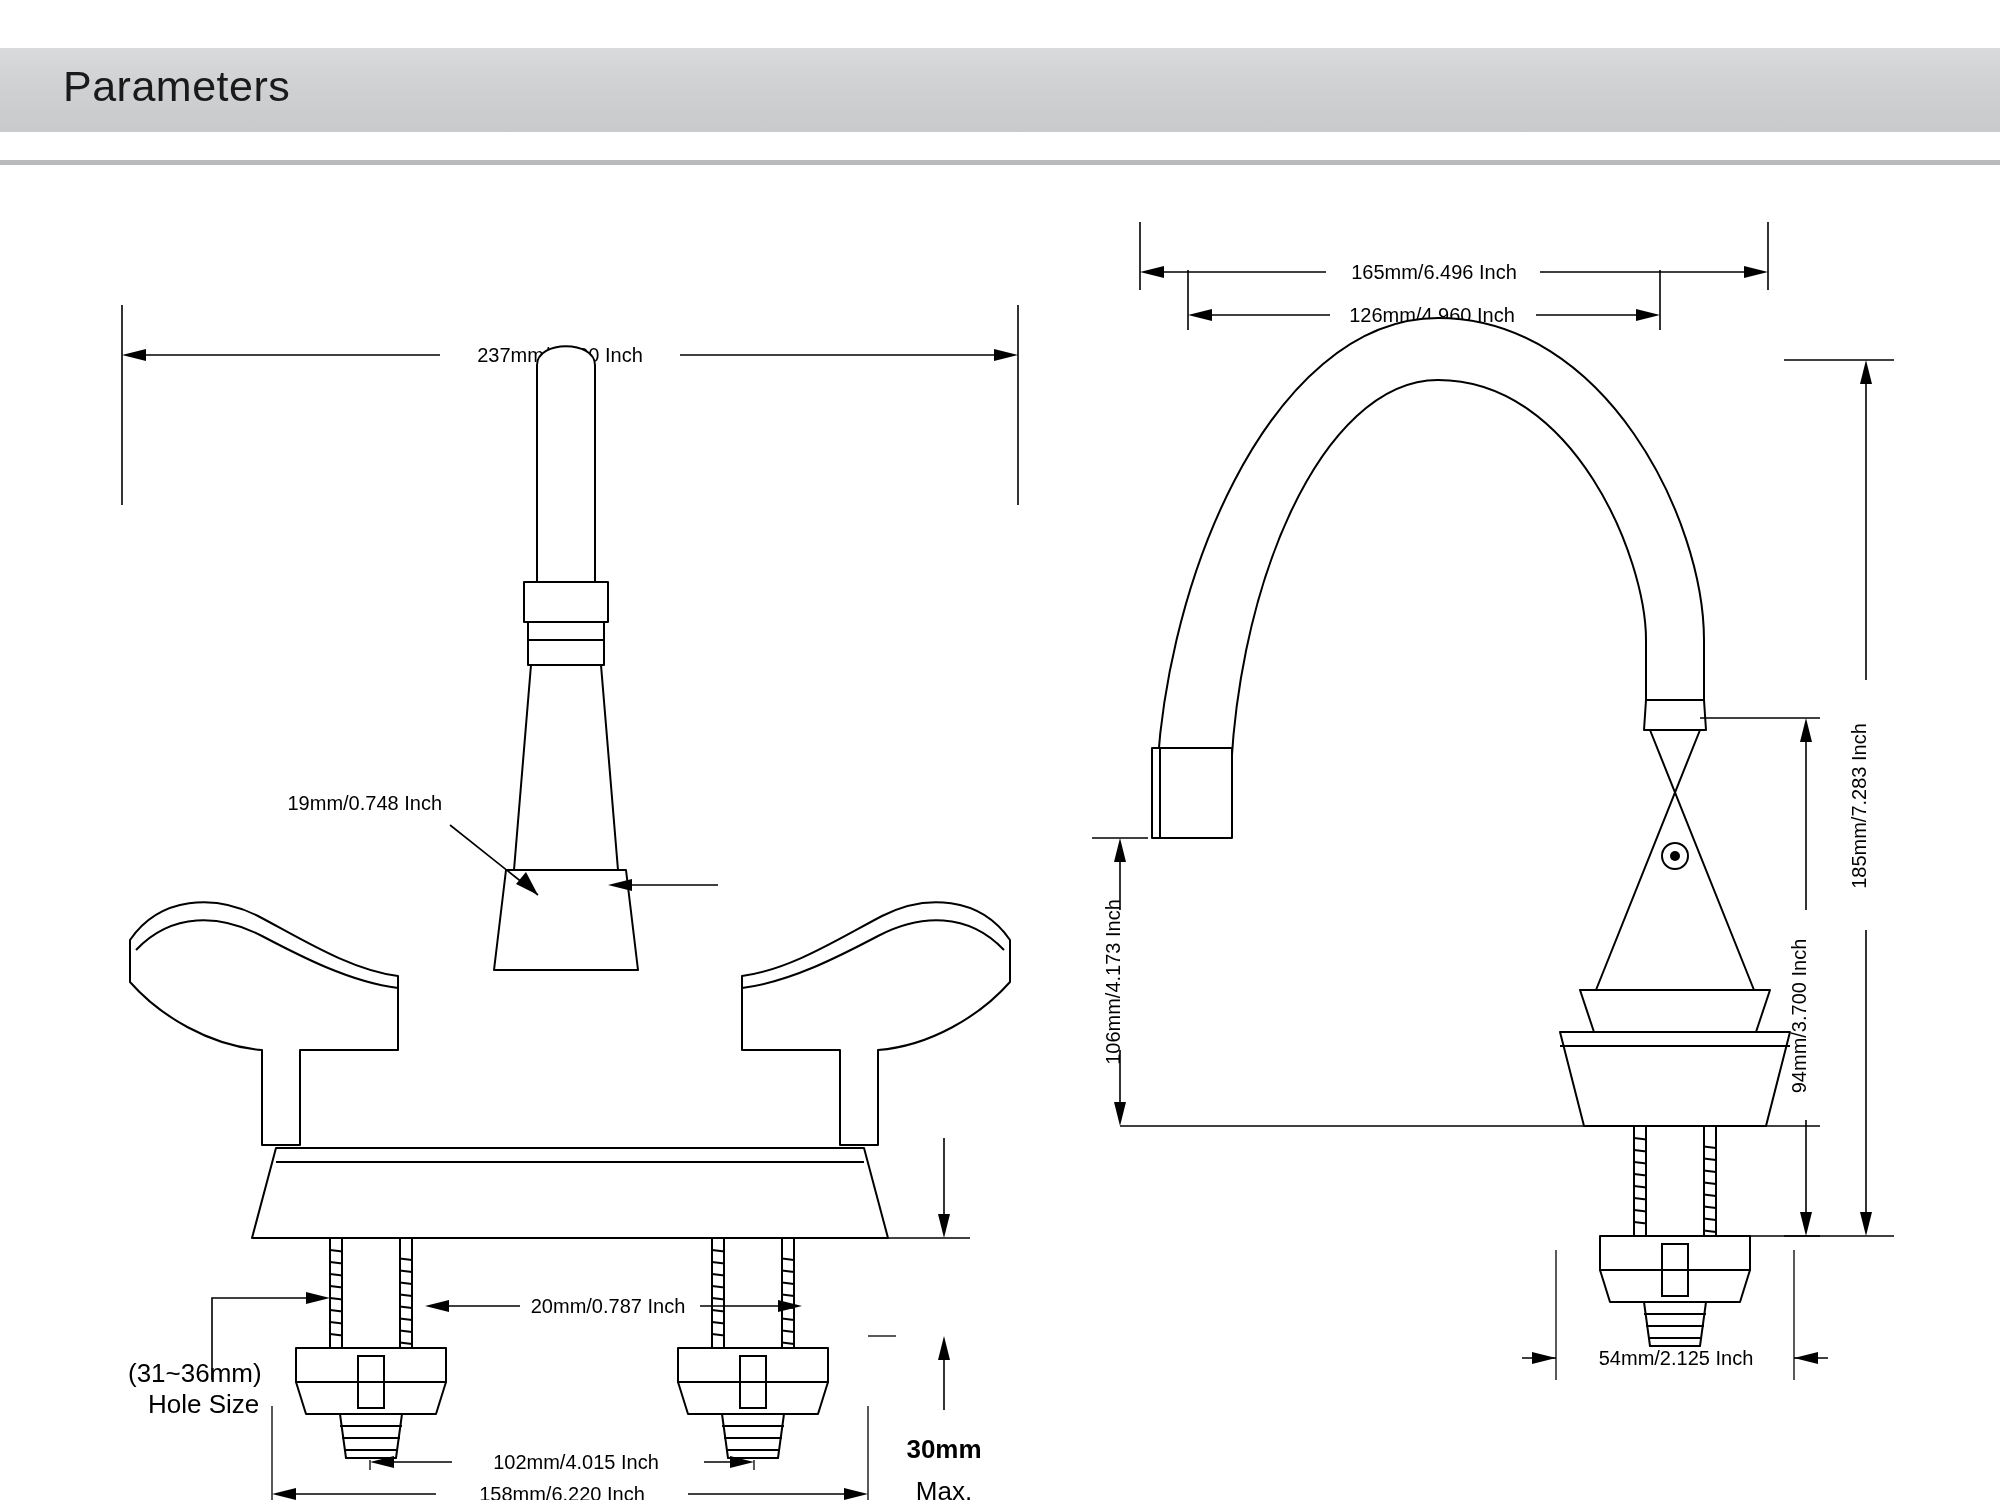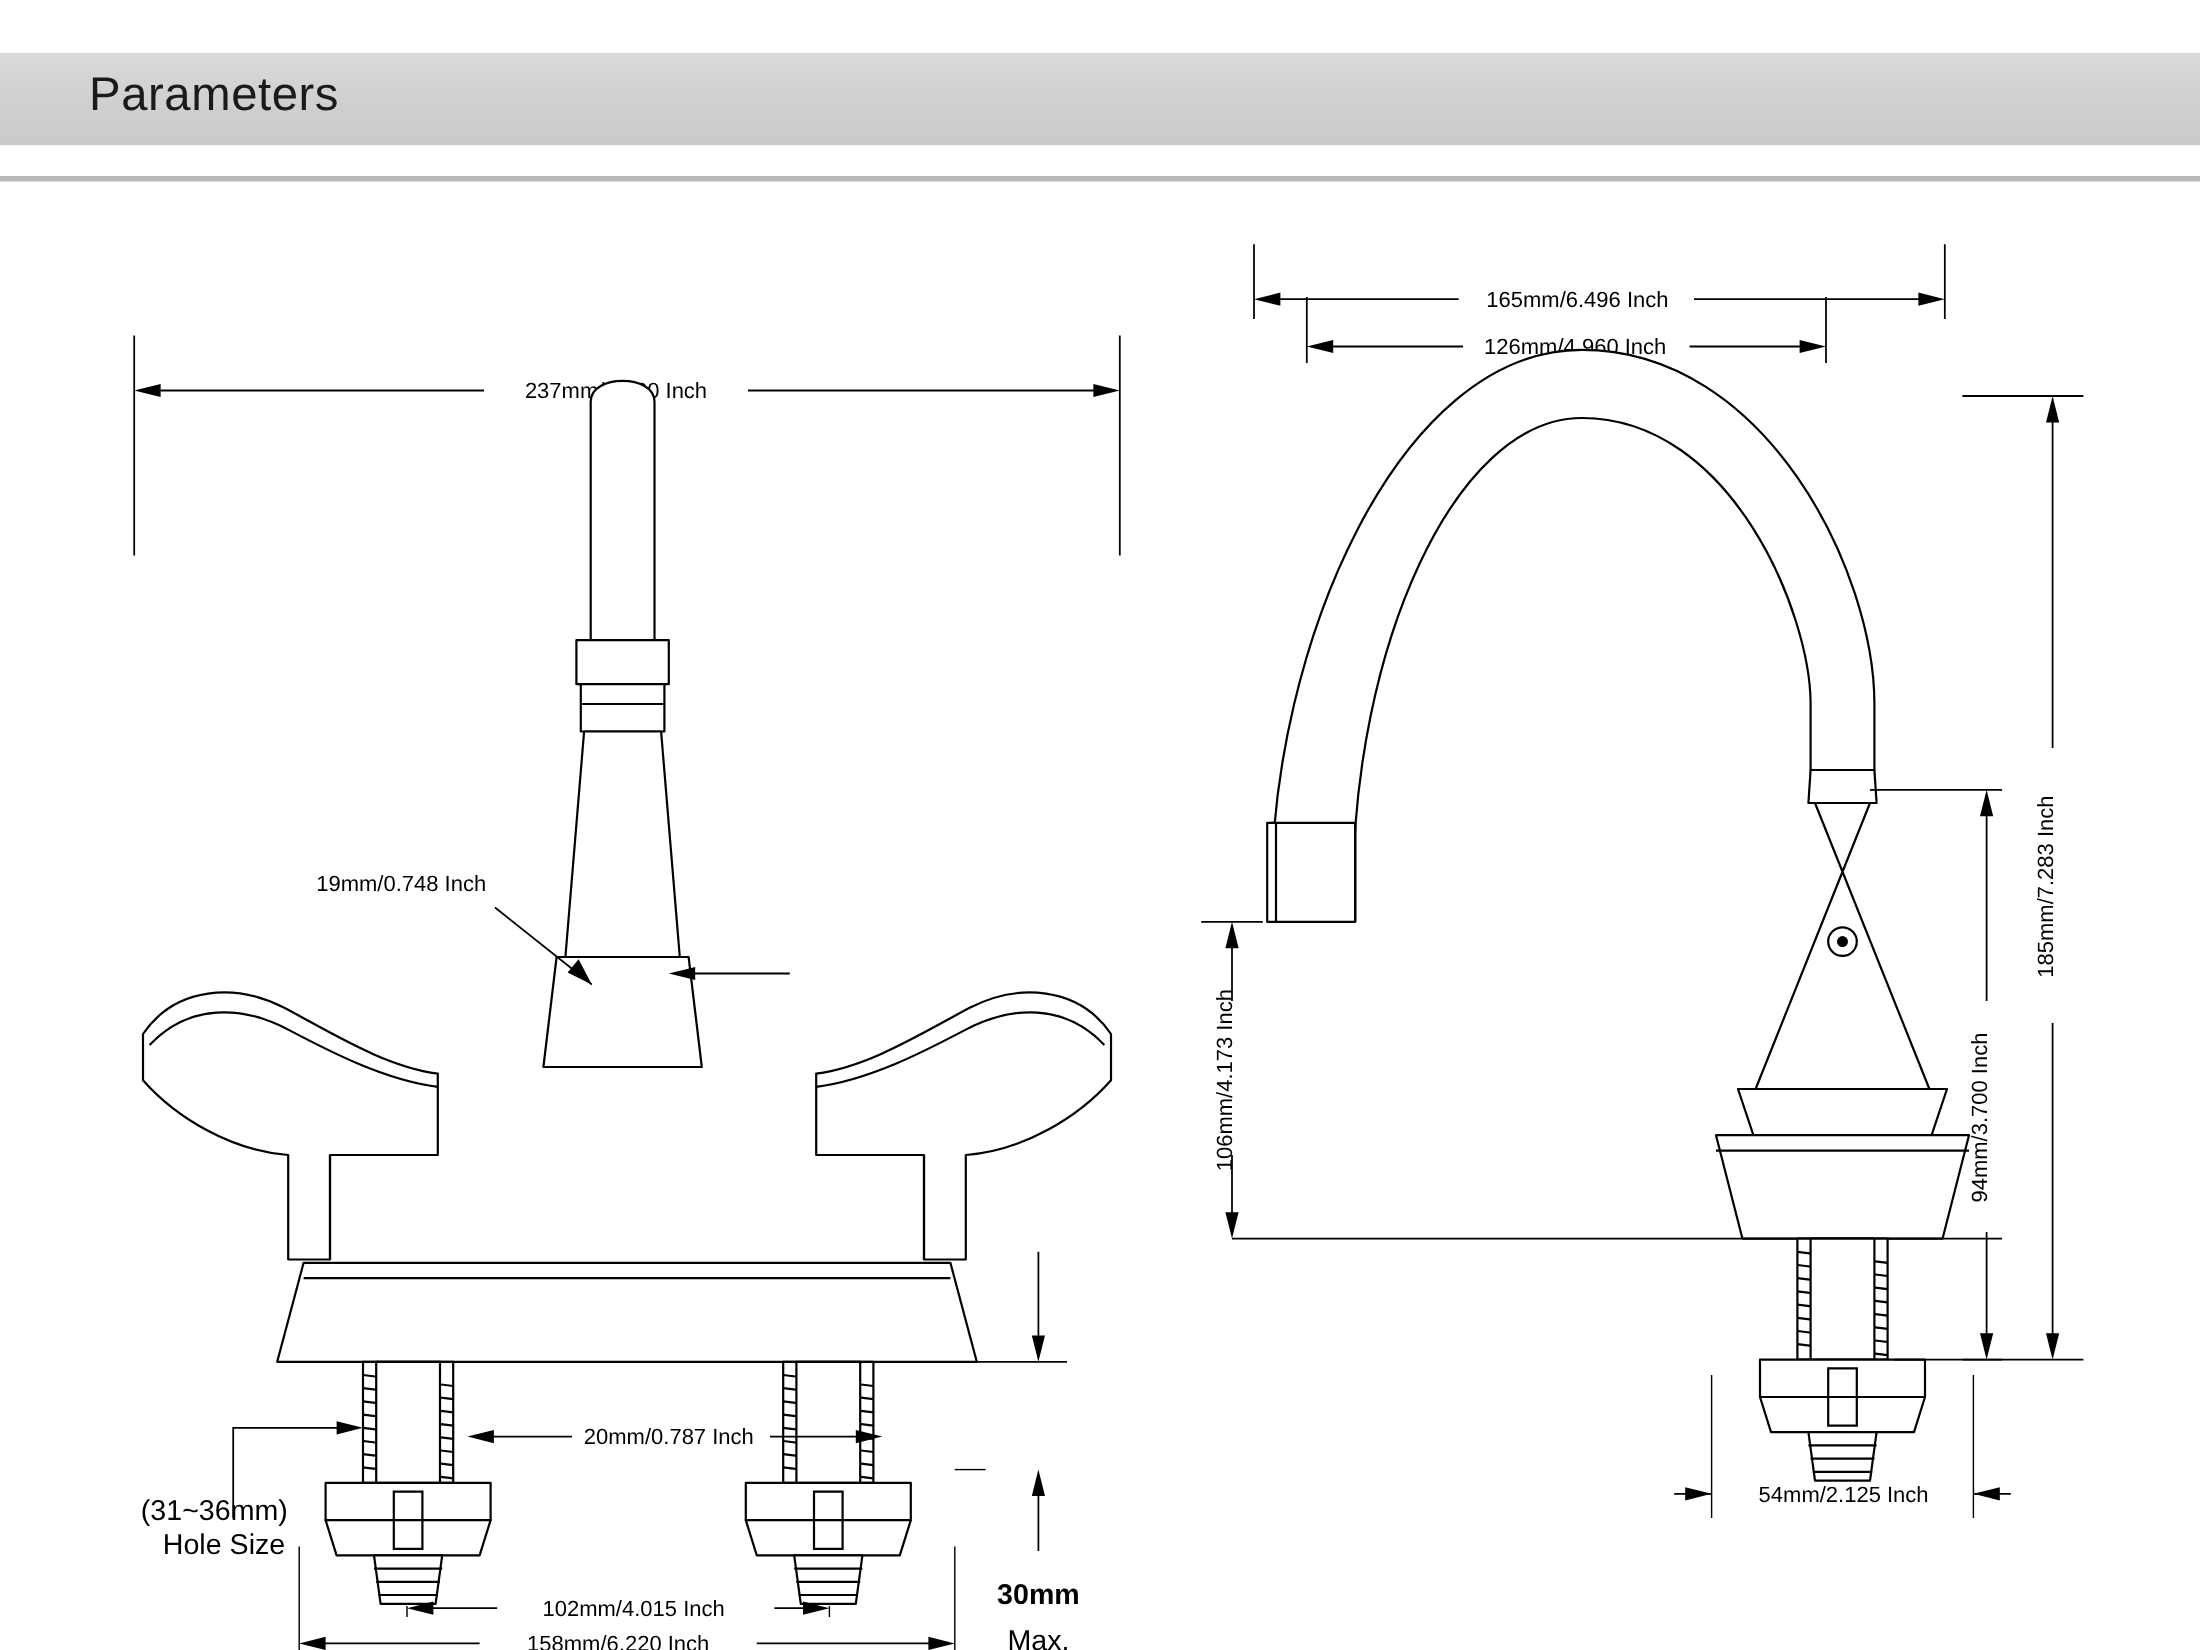--- a/index.html
+++ b/index.html
@@ -26,21 +26,21 @@
   .header-underline {
     position: absolute;
     left: 0;
     top: 160px;
     width: 2000px;
     height: 5px;
     background: #b9babc;
   }
   .header-title {
     position: absolute;
-    left: 81px;
+    left: 63px;
     top: 62px;
     font-size: 43px;
     font-weight: 400;
     letter-spacing: 0.5px;
     color: #1a1a1a;
   }
   .canvas {
     position: absolute;
     left: 0;
     top: 170px;

